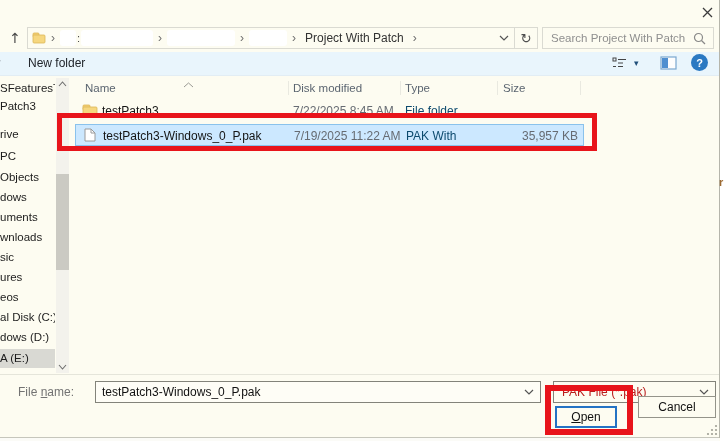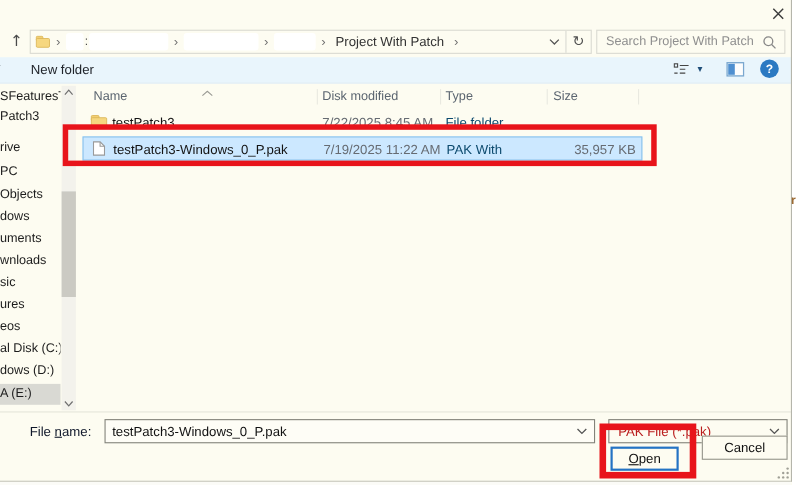--- a/index.html
+++ b/index.html
@@ -59,21 +59,21 @@
   .cell{position:absolute; top:0; height:22px; line-height:22px; white-space:nowrap;}
   .c-name{left:27px; color:#141414;}
   .c-date{left:218px; color:#666b72;}
   .c-type{left:330px; color:#0c4a6e;}
   .c-size{left:422px; width:80px; text-align:right; color:#666b72;}
   .row-icon{position:absolute; left:7px; top:4px;}
   .row.sel .row-icon{left:8px;}
 
   
   .foot-sep{left:0; top:374px; width:719px; height:1px; background:#e5e5da;}
-  .fn-label{left:18px; top:385px; width:74px; text-align:center; color:#0f172a;}
+  .fn-label{left:18px; top:385px; width:74px; text-align:left; color:#737373;}
   .fn-combo{left:95px; top:381px; width:446px; height:22px; border:1px solid #83837a; box-sizing:border-box; background:#fefdf6; display:flex; align-items:center;}
   .fn-input{flex:1; border:0; outline:0; background:transparent; font-family:"Liberation Sans",sans-serif; font-size:12px; color:#111; padding:0 0 0 6px; min-width:0;}
   .combo-chev{padding:0 6px; display:flex; align-items:center;}
   .ft-combo{left:553px; top:381px; width:163px; height:22px; border:1px solid #83837a; box-sizing:border-box; background:#fdfcf1; display:flex; align-items:center;}
   .ft-text{flex:1; padding-left:8px; color:#b91c1c; white-space:nowrap; overflow:hidden;}
   .btn{height:22px; box-sizing:border-box; display:flex; align-items:center; justify-content:center; background:#fdfcf1; cursor:pointer; font-size:12px; color:#111;}
   .open-btn{left:555px; top:406px; width:62px; border:2px solid #2473c4;}
   .cancel-btn{left:638px; top:396px; width:78px; border:1px solid #94948a;}
   .grip{left:705px; top:423px;}
 

